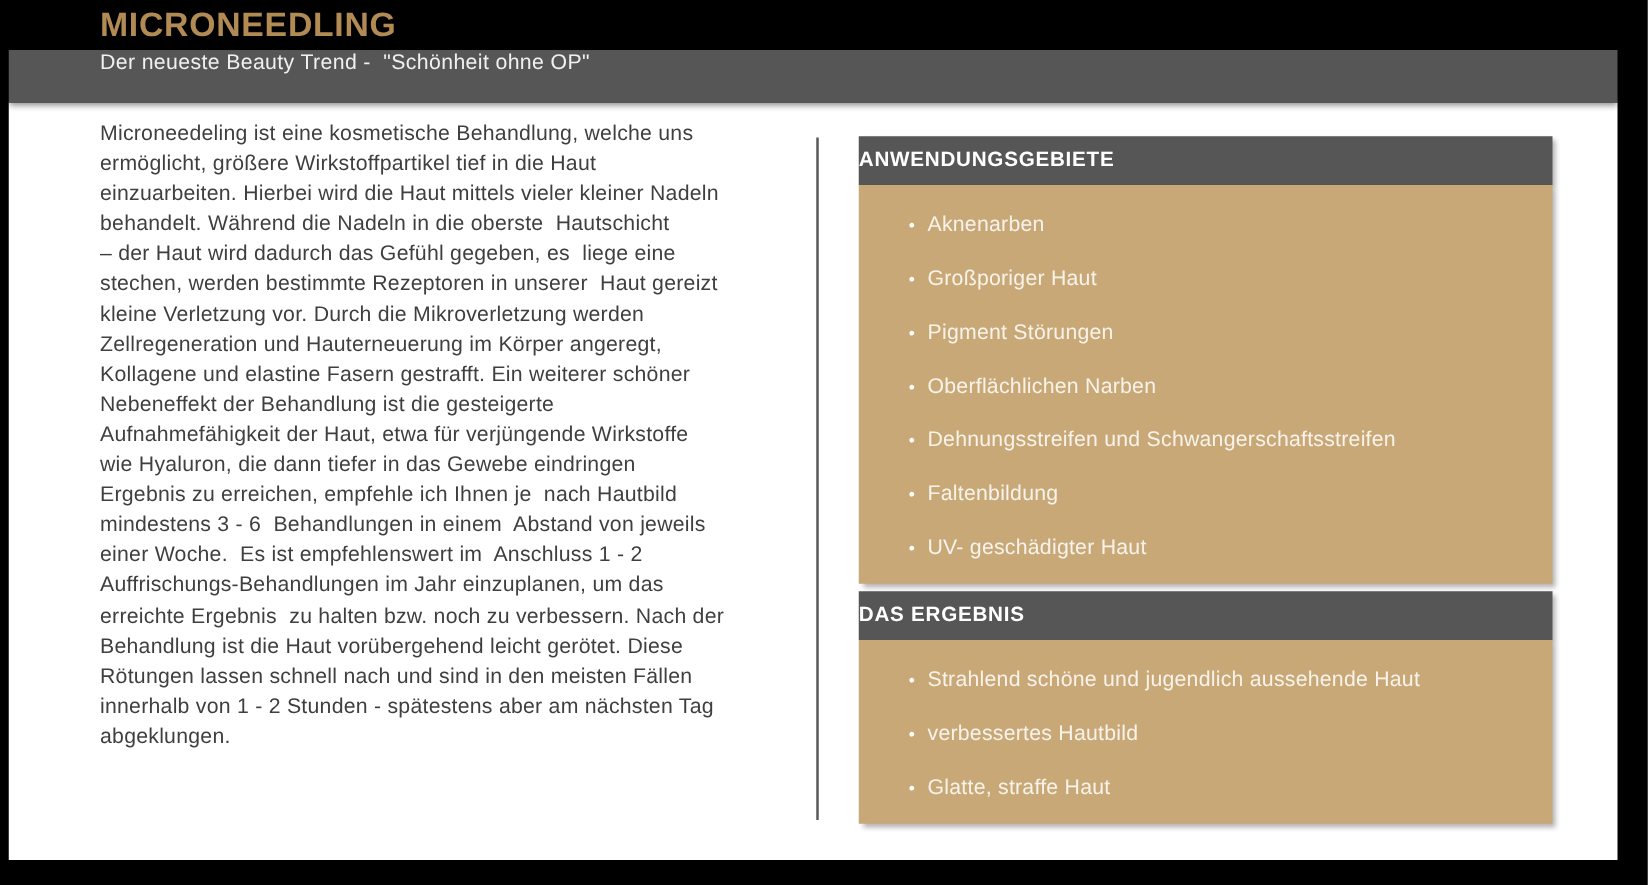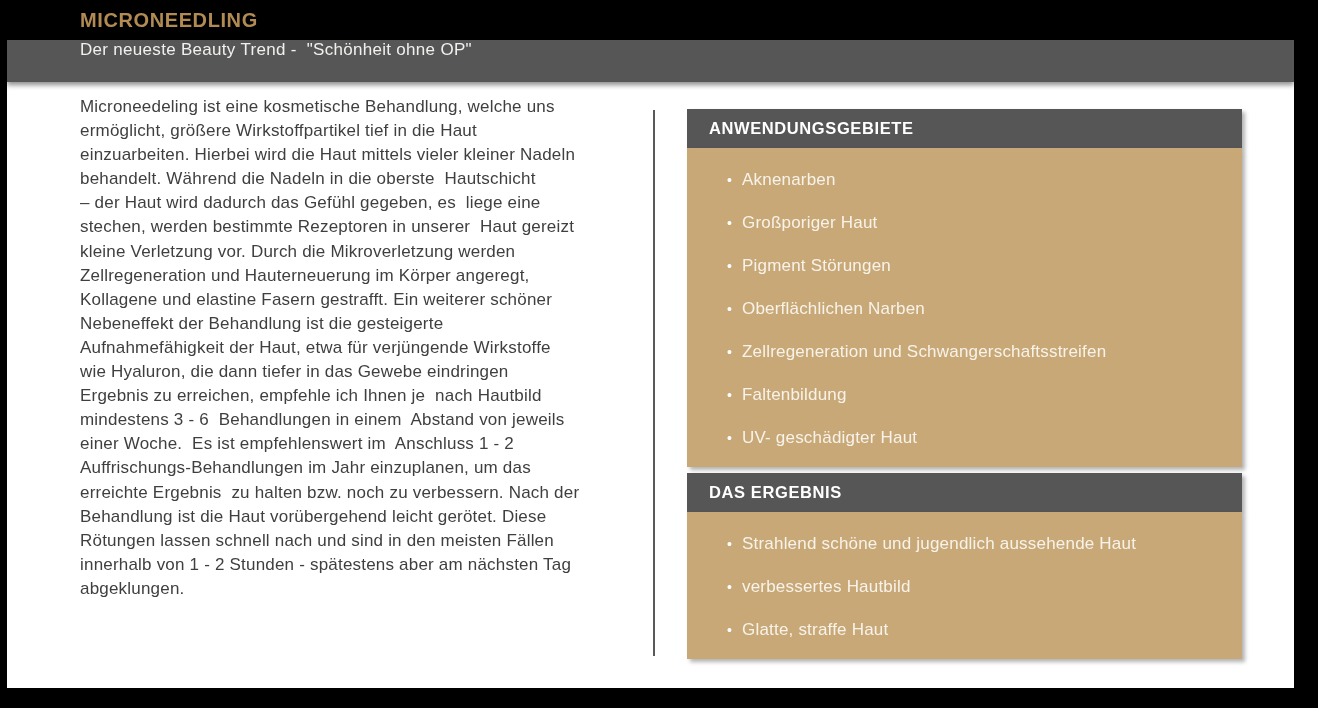--- a/index.html
+++ b/index.html
@@ -24,21 +24,21 @@
   .canvas {
     position: relative;
     width: 1318px; height: 708px;
     background: var(--canvas-black);
     overflow: hidden;
   }
   .title {
     position: absolute;
     left: 80px; top: 1px;
     margin: 0;
-    font-size: 20px;
+    font-size: 27px;
     line-height: 38px;
     font-weight: bold;
     letter-spacing: 0.6px;
     color: var(--title-gold);
     white-space: pre;
   }
   .banner {
     position: absolute;
     left: 7px; top: 40px;
     width: 1287px; height: 42px;
@@ -82,21 +82,20 @@
   .right-col {
     position: absolute;
     left: 680px; top: 27px;
     width: 555px;
   }
   .info-section + .info-section { margin-top: 6px; }
   .section-header {
     height: 39px;
     background: var(--header-gray);
     display: flex; align-items: center;
-    padding-left: 22px;
     box-shadow: 3px 3px 4px rgba(0,0,0,0.30);
   }
   .section-header-label {
     color: #FFFFFF;
     font-weight: bold;
     font-size: 16.5px;
     letter-spacing: 0.6px;
     white-space: pre;
   }
   .bullet-list {
@@ -180,21 +179,21 @@
             <li class="bullet-item">
     <span class="bullet-dot">•</span>
     <span class="bullet-text">Pigment Störungen</span>
   </li>
             <li class="bullet-item">
     <span class="bullet-dot">•</span>
     <span class="bullet-text">Oberflächlichen Narben</span>
   </li>
             <li class="bullet-item">
     <span class="bullet-dot">•</span>
-    <span class="bullet-text">Zellregeneration und Schwangerschaftsstreifen</span>
+    <span class="bullet-text">Dehnungsstreifen und Schwangerschaftsstreifen</span>
   </li>
             <li class="bullet-item">
     <span class="bullet-dot">•</span>
     <span class="bullet-text">Faltenbildung</span>
   </li>
             <li class="bullet-item">
     <span class="bullet-dot">•</span>
     <span class="bullet-text">UV- geschädigter Haut</span>
   </li>
           </ul>

